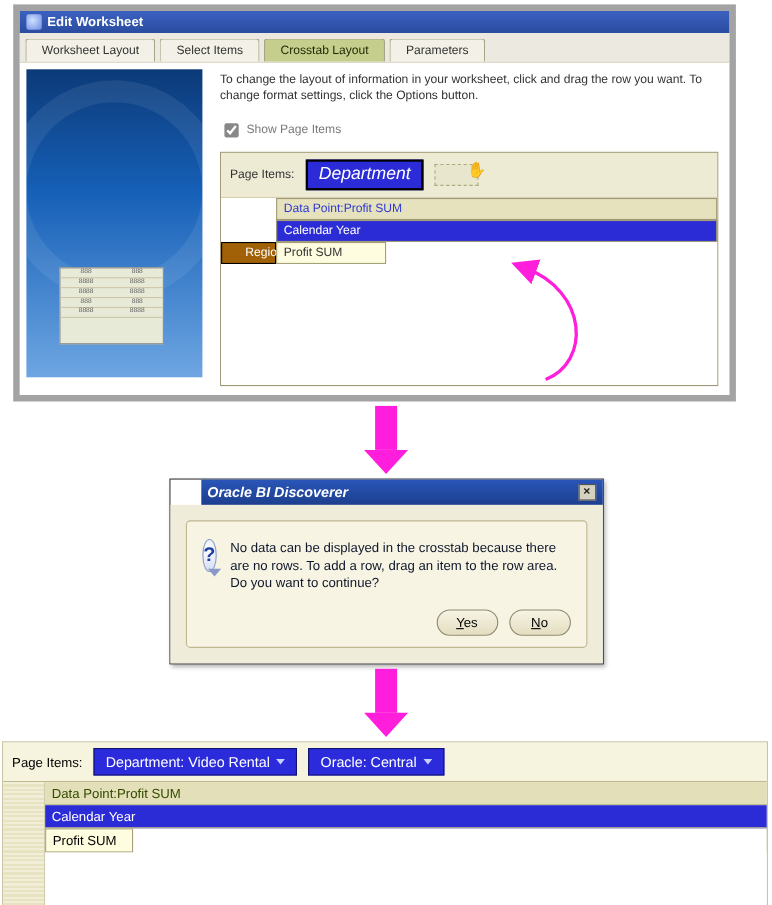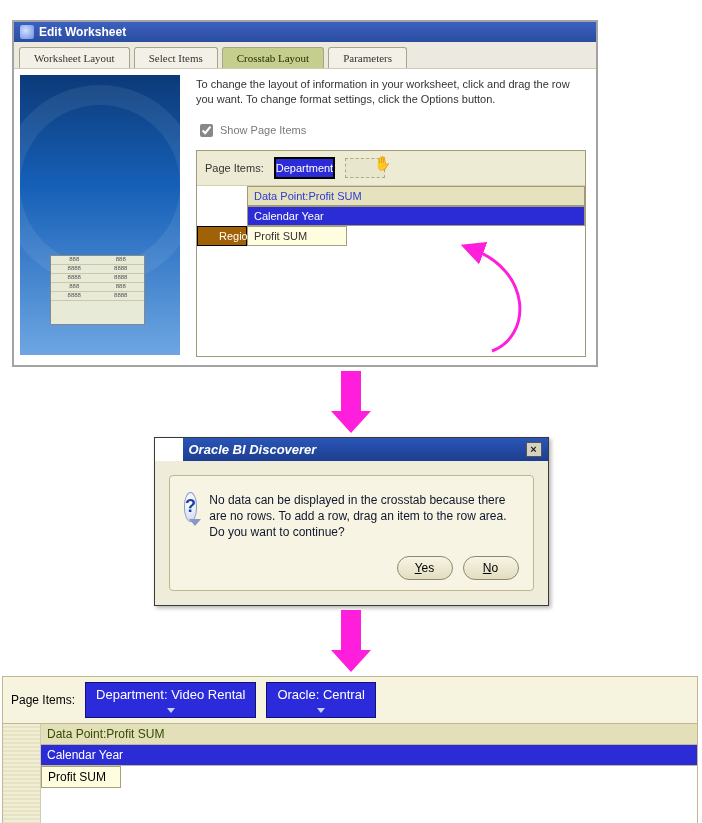--- a/index.html
+++ b/index.html
@@ -7,23 +7,23 @@
     margin: 0;
     padding: 0;
     font-family: Tahoma, Arial, sans-serif;
     font-size: 11px;
     background: #fff;
     width: 702px;
     position: relative;
   }
   
   .edit-ws {
-    width: 586px;
-    margin: 20px 0 0 12px;
-    border: 2px solid #a3a3a3;
+    width: 657px;
+    margin: 4px 0 0 12px;
+    border: 6px solid #a3a3a3;
   }
   .titlebar {
     background: linear-gradient(#3c60c0, #2a4da0);
     color: #fff;
     font-size: 12px;
     font-weight: bold;
     padding: 3px 6px;
     display: flex;
     align-items: center;
     gap: 5px;
@@ -31,21 +31,20 @@
   .titlebar .appicon {
     width: 14px; height: 14px;
     background: radial-gradient(circle at 40% 40%, #cfe0ff, #6b8adf);
     border-radius: 2px;
   }
   .tabs {
     display: flex;
     background: #eceae0;
     padding: 5px 5px 0 5px;
     gap: 4px;
-    font-family: Liberation Serif, serif;
   }
   .tab {
     padding: 4px 14px;
     border: 1px solid #a8a48a;
     border-bottom: none;
     background: #f3f1e7;
     border-radius: 3px 3px 0 0;
     font-size: 11px;
     color: #333;
   }
@@ -97,24 +96,25 @@
   }
   .pagerow {
     padding:6px 8px;
     display:flex; align-items:center; gap:10px;
     border-bottom:1px solid #d6d0b2;
     background:#eeebd5;
   }
   .pill {
     background:#2b2bd8;
     color:#fff;
-    padding:3px 0;
+    padding:3px 10px;
     border:2px solid #000;
     display:inline-block;
-    font-size:11px;
+    font-size:16px;
+    font-style:italic;
   }
   .drop-hint {
     width:40px; height:20px;
     border:1px dashed #b0aa82;
     background:#e9e6ce;
     position:relative;
   }
   .cursor-grab {
     position:absolute; right:-8px; top:-4px;
     font-size:14px;
@@ -252,21 +252,20 @@
     display:flex; align-items:center; gap:10px;
     font-size:12px;
   }
   .chip {
     background:#2b2bdc;
     color:#fff;
     padding:4px 10px;
     font-size:13px;
     display:inline-flex; align-items:center; gap:6px;
     border:1px solid #121270;
-    flex-direction:column;
   }
   .chip .dd {
     width:0;height:0;border-left:4px solid transparent;border-right:4px solid transparent;border-top:5px solid #c7d1ff;
   }
   .result .dp {
     background:#e3dfb8;
     color:#344b00;
     padding:3px 6px;
     border-bottom:1px solid #bfb78e;
     margin-left:38px;

